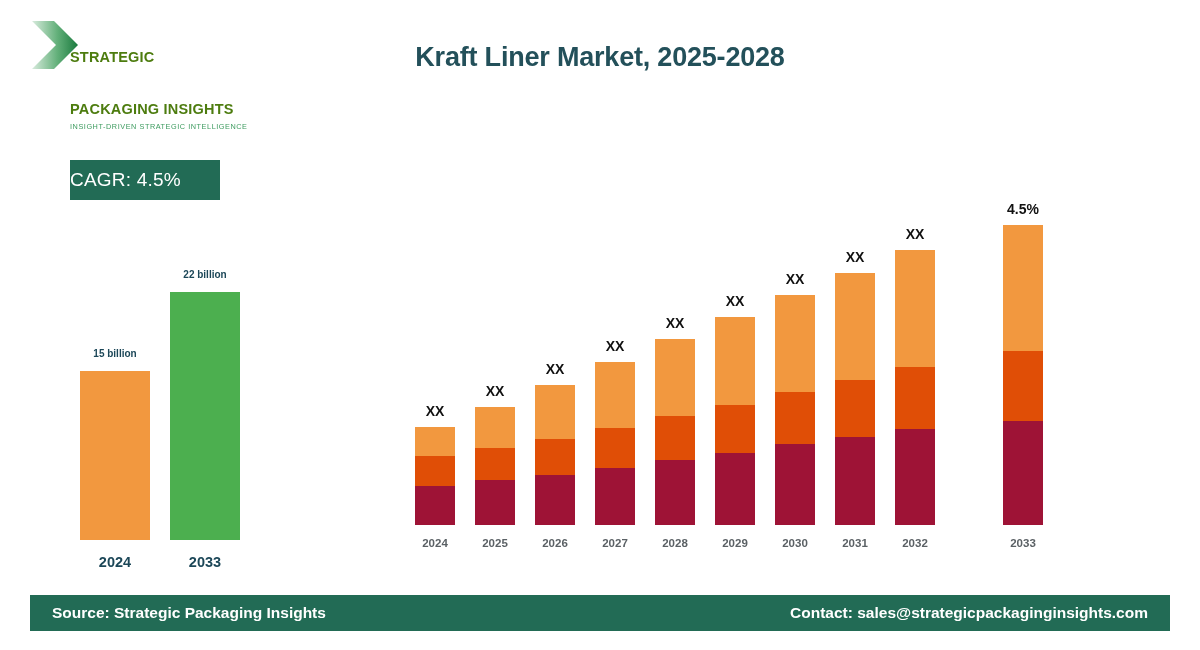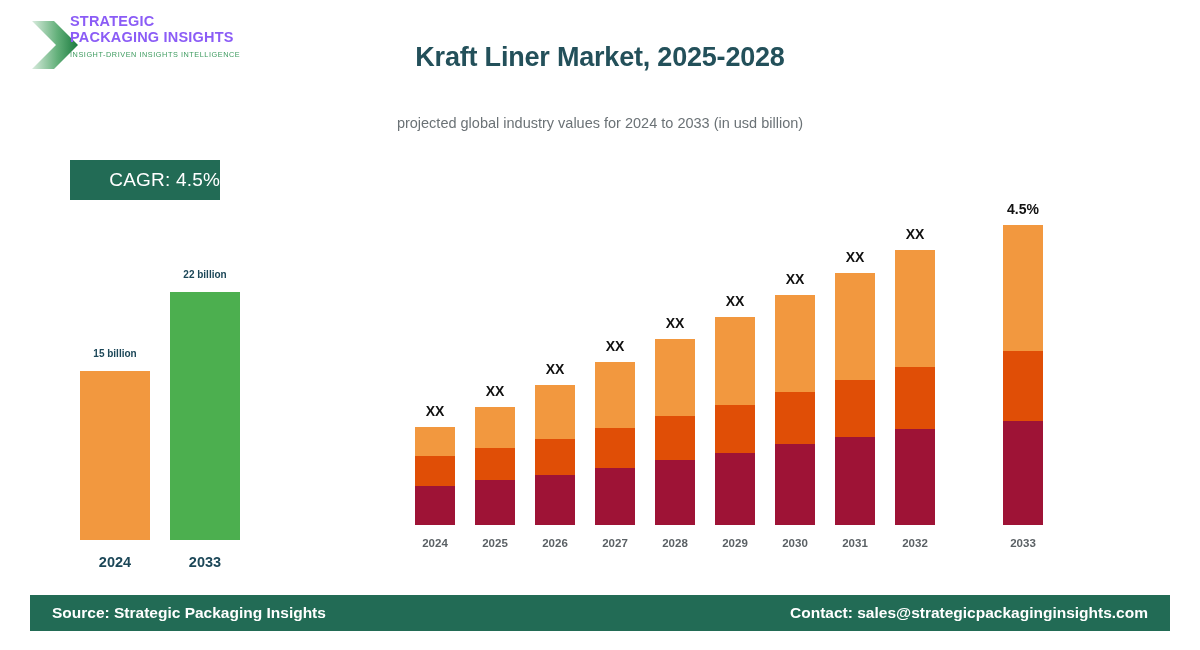--- a/index.html
+++ b/index.html
@@ -36,24 +36,25 @@
   }
   #logo-text {
     position: absolute;
     left: 40px;
     top: 0px;
     width: 200px;
   }
   .logo-line {
     font-size: 14.5px;
     font-weight: bold;
-    color: #8b5cf6;
+    color: #4d7c0f;
     letter-spacing: 0.2px;
     line-height: 15.5px;
     white-space: nowrap;
+    margin-top: 36px;
   }
   #logo-tagline {
     font-size: 7.3px;
     color: #3D9B5F;
     letter-spacing: 0.55px;
     margin-top: 5px;
     white-space: nowrap;
   }
 
   
@@ -81,21 +82,21 @@
   
   #cagr-badge {
     position: absolute;
     left: 70px;
     top: 160px;
     width: 150px;
     height: 40px;
     background: #226B55;
     display: flex;
     align-items: center;
-    justify-content: flex-end;
+    justify-content: flex-start;
   }
   #cagr-badge-label {
     color: #ffffff;
     font-size: 19px;
     letter-spacing: 0.2px;
   }
 
   
   #left-chart {
     position: absolute;
@@ -211,26 +212,25 @@
             <stop offset="55%" stop-color="#63B07A"></stop>
             <stop offset="100%" stop-color="#1A7A3E"></stop>
           </linearGradient>
         </defs>
         <path d="M2,2 L24,2 L48,26 L24,50 L2,50 L26,26 Z" fill="url(#chevGrad)"></path>
       </svg>
     </div>
     <div id="logo-text">
       <div class="logo-line">STRATEGIC</div>
       <div class="logo-line">PACKAGING INSIGHTS</div>
-      <div id="logo-tagline">INSIGHT-DRIVEN INSIGHTS INTELLIGENCE</div>
+      <div id="logo-tagline">INSIGHT-DRIVEN STRATEGIC INTELLIGENCE</div>
     </div>
   </div>
 
   <div id="chart-title">Kraft Liner Market, 2025-2028</div>
-  <div id="chart-subtitle">projected global industry values for 2024 to 2033 (in usd billion)</div>
 
   <div id="cagr-badge">
     <span id="cagr-badge-label">CAGR: 4.5%</span>
   </div>
 
   <div id="left-chart">
       <div class="mini-bar-group" style="left: 25px;">
         <div class="mini-bar" style="height: 169px; background: rgb(242, 152, 63);"></div>
         <div class="mini-value" style="bottom: 181px;">15 billion</div>
         <div class="mini-xlabel">2024</div>

